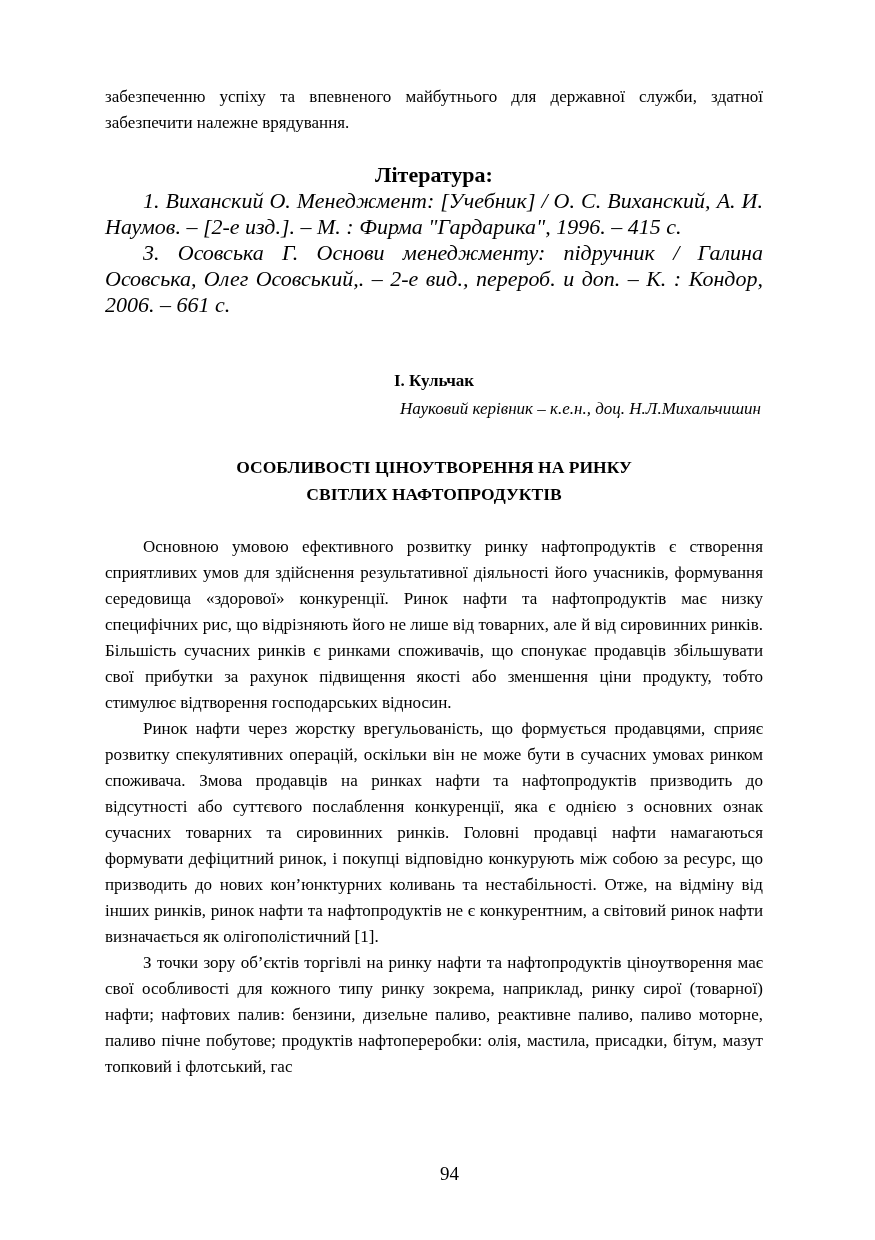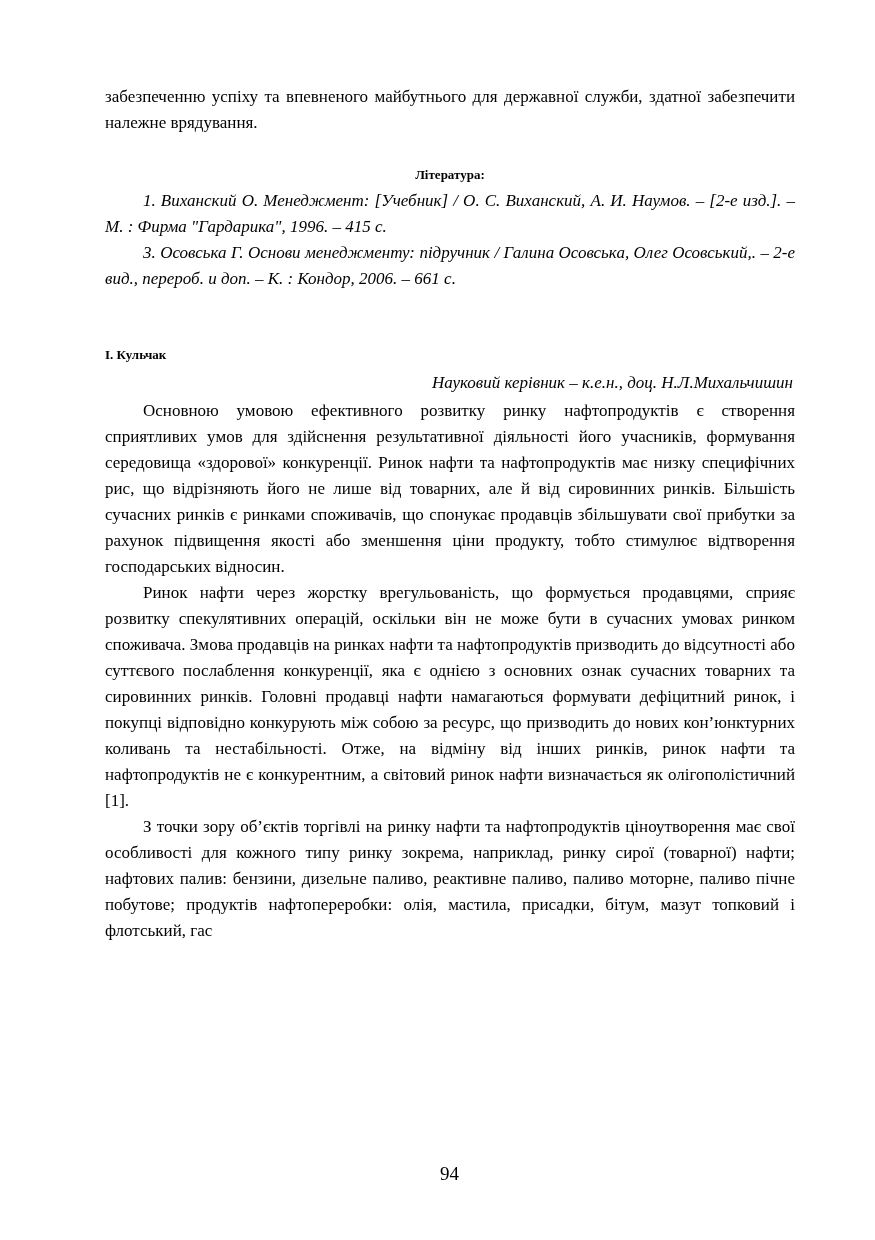--- a/index.html
+++ b/index.html
@@ -8,51 +8,51 @@
     background: #ffffff;
   }
   .page {
     position: relative;
     width: 875px;
     height: 1240px;
     background: #ffffff;
     color: #000000;
     font-family: "Liberation Serif", "DejaVu Serif", serif;
     box-sizing: border-box;
-    padding: 84px 80px 0 105px;
+    padding: 84px 112px 0 105px;
     overflow: hidden;
   }
   .body-text {
     font-size: 17px;
     line-height: 26px;
     text-align: justify;
     margin: 0;
   }
   .indent {
     text-indent: 38px;
   }
   .section-heading {
-    font-size: 13px;
+    font-size: 22px;
     font-weight: bold;
     text-align: center;
     line-height: 26px;
     margin: 26px 0 0 0;
   }
   .reference {
-    font-size: 17px;
+    font-size: 22px;
     line-height: 26px;
     font-style: italic;
     text-align: justify;
     text-indent: 38px;
     margin: 0;
   }
   .author {
-    text-align: left;
+    text-align: center;
     font-weight: bold;
-    font-size: 13px;
+    font-size: 17px;
     line-height: 26px;
     margin: 50px 0 0 0;
   }
   .supervisor {
     text-align: right;
     font-style: italic;
     font-size: 17px;
     line-height: 26px;
     margin: 2px;
   }
@@ -84,20 +84,24 @@
 
   <p class="reference">1. Виханский О. Менеджмент: [Учебник] / О. С. Виханский, А. И. Наумов. – [2-е изд.]. – М. : Фирма "Гардарика", 1996. – 415 с.</p>
 
 
   <p class="reference">3. Осовська Г. Основи менеджменту: підручник / Галина Осовська, Олег Осовський,. – 2-е вид., перероб. и доп. – К. : Кондор, 2006. – 661 с.</p>
 
   <p class="author">І. Кульчак</p>
 
   <p class="supervisor">Науковий керівник – к.е.н., доц. Н.Л.Михальчишин</p>
 
+  <h2 class="article-title">
+    <span>ОСОБЛИВОСТІ ЦІНОУТВОРЕННЯ НА РИНКУ</span><br>
+    <span>СВІТЛИХ НАФТОПРОДУКТІВ</span>
+  </h2>
 
   <p class="body-text indent">Основною умовою ефективного розвитку ринку нафтопродуктів є створення сприятливих умов для здійснення результативної діяльності його учасників, формування середовища «здорової» конкуренції. Ринок нафти та нафтопродуктів має низку специфічних рис, що відрізняють його не лише від товарних, але й від сировинних ринків. Більшість сучасних ринків є ринками споживачів, що спонукає продавців збільшувати свої прибутки за рахунок підвищення якості або зменшення ціни продукту, тобто стимулює відтворення господарських відносин.</p>
 
   <p class="body-text indent">Ринок нафти через жорстку врегульованість, що формується продавцями,  сприяє розвитку спекулятивних операцій, оскільки він не може бути в сучасних умовах ринком споживача. Змова продавців на ринках нафти та нафтопродуктів призводить до відсутності або суттєвого послаблення конкуренції, яка є однією з основних ознак сучасних товарних та сировинних ринків. Головні продавці нафти намагаються формувати дефіцитний ринок, і покупці відповідно конкурують між собою за ресурс, що призводить до нових кон’юнктурних коливань та нестабільності. Отже, на відміну від інших ринків, ринок нафти та нафтопродуктів не є конкурентним, а світовий ринок нафти визначається як олігополістичний [1].</p>
 
   <p class="body-text indent">З точки зору об’єктів торгівлі на ринку нафти та нафтопродуктів ціноутворення має свої особливості для кожного типу ринку зокрема, наприклад, ринку сирої (товарної) нафти; нафтових палив: бензини, дизельне паливо, реактивне паливо, паливо моторне, паливо пічне побутове; продуктів нафтопереробки: олія, мастила, присадки, бітум, мазут топковий і флотський, гас</p>
 
   <div class="page-number">94</div>
 
 </div>

